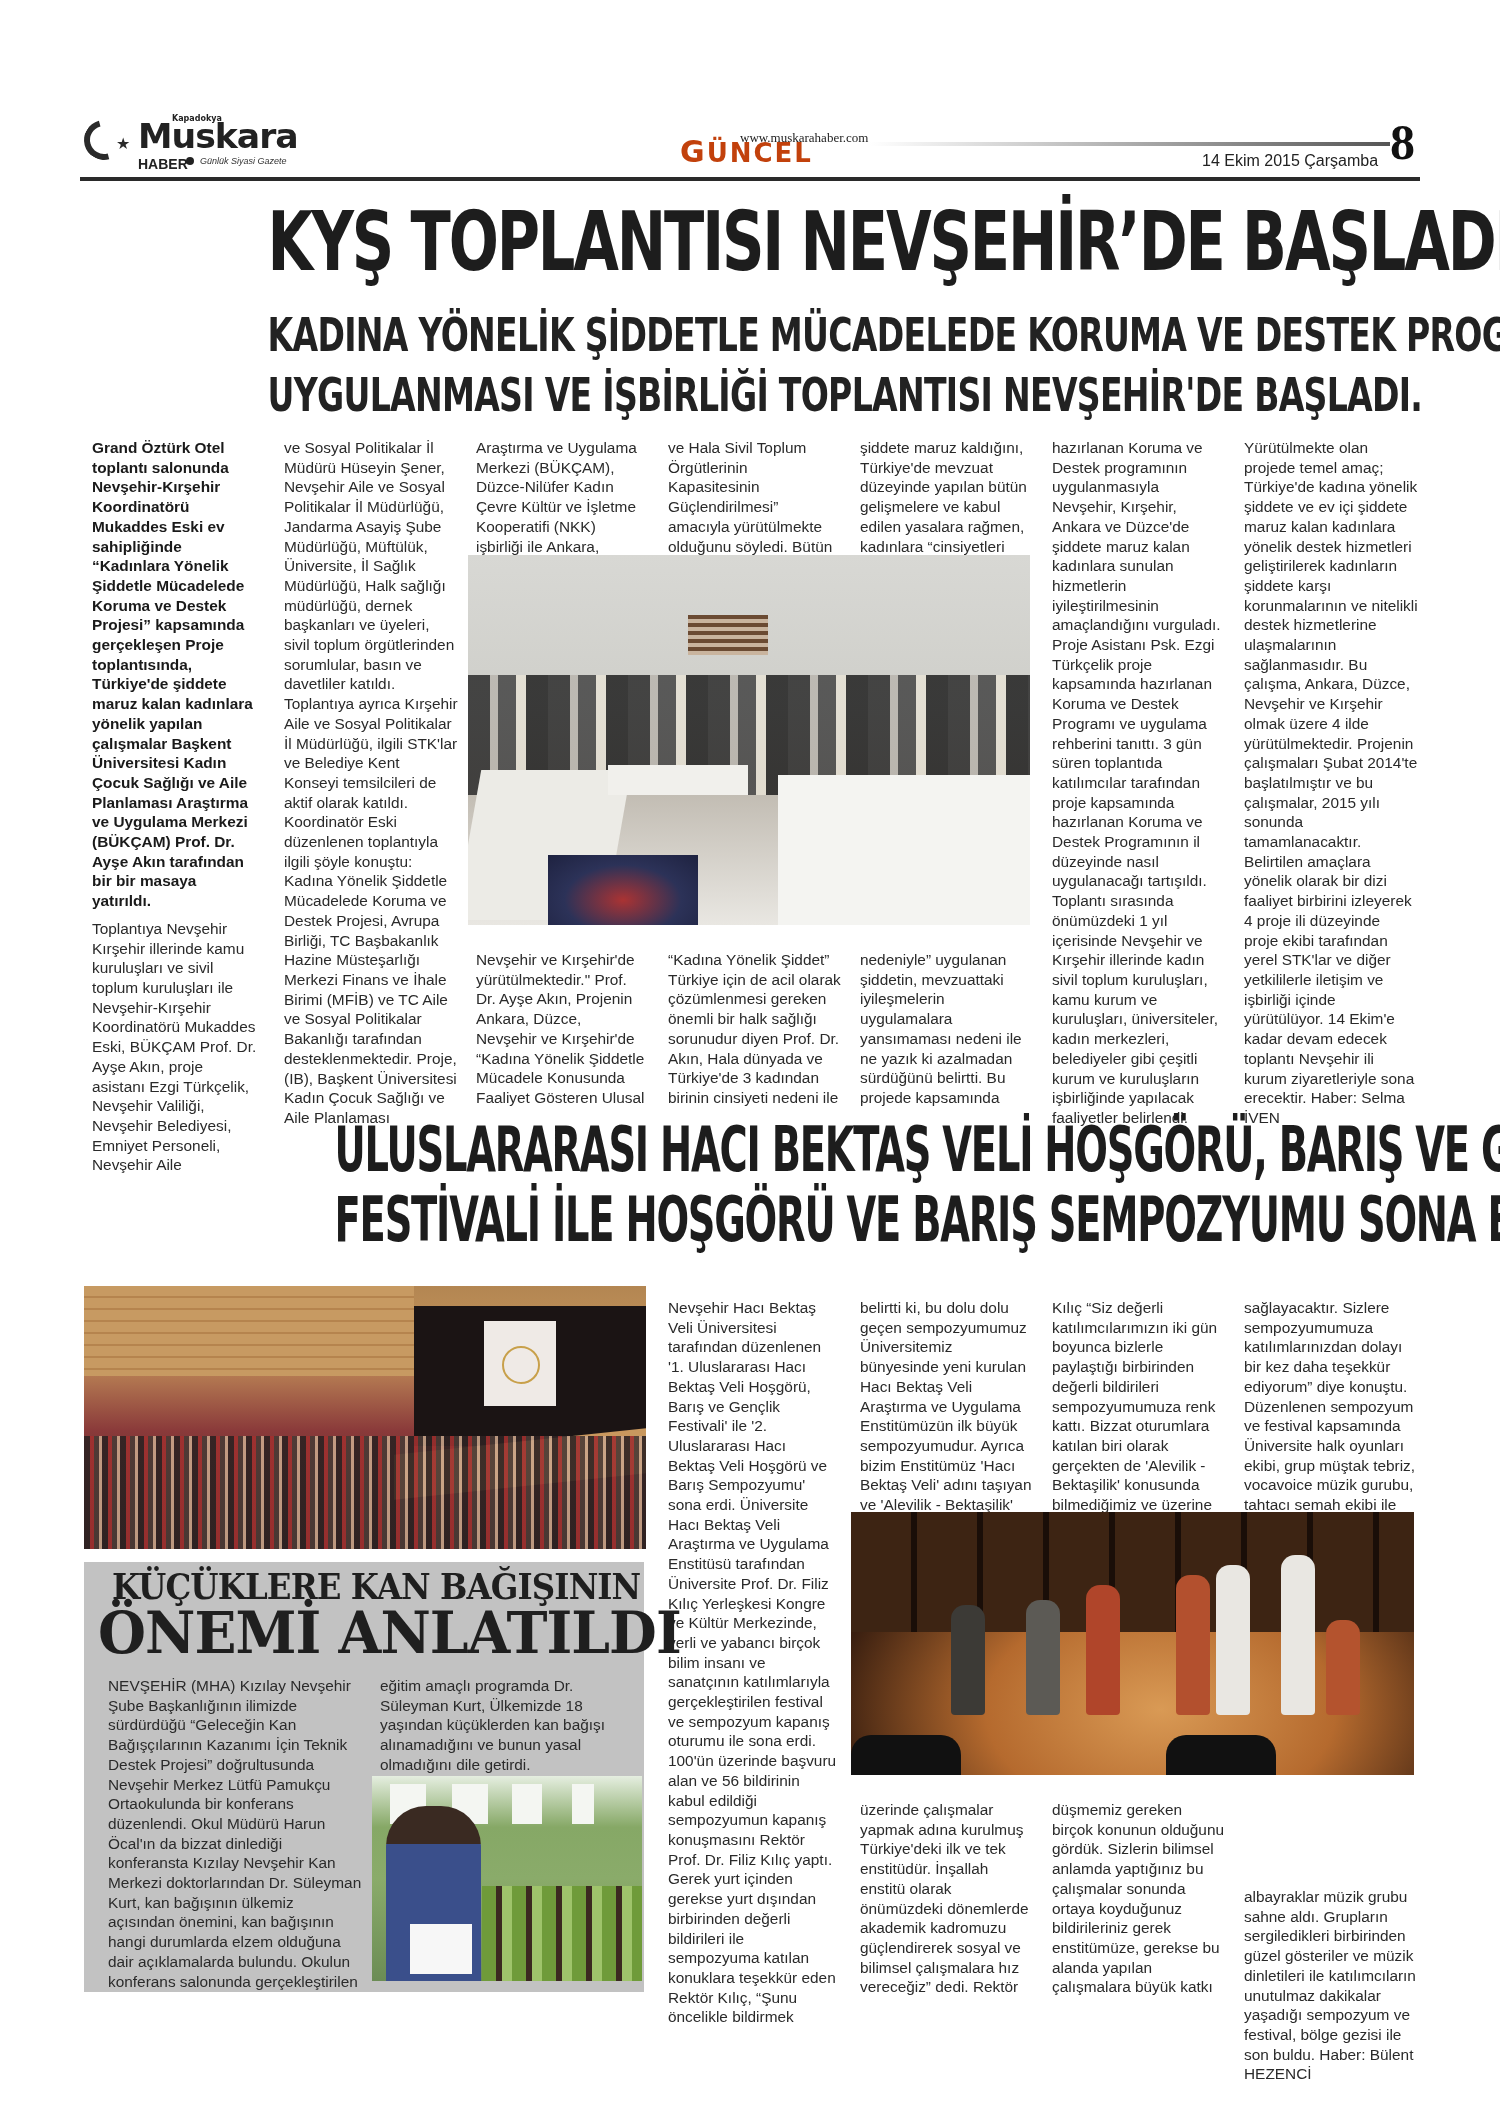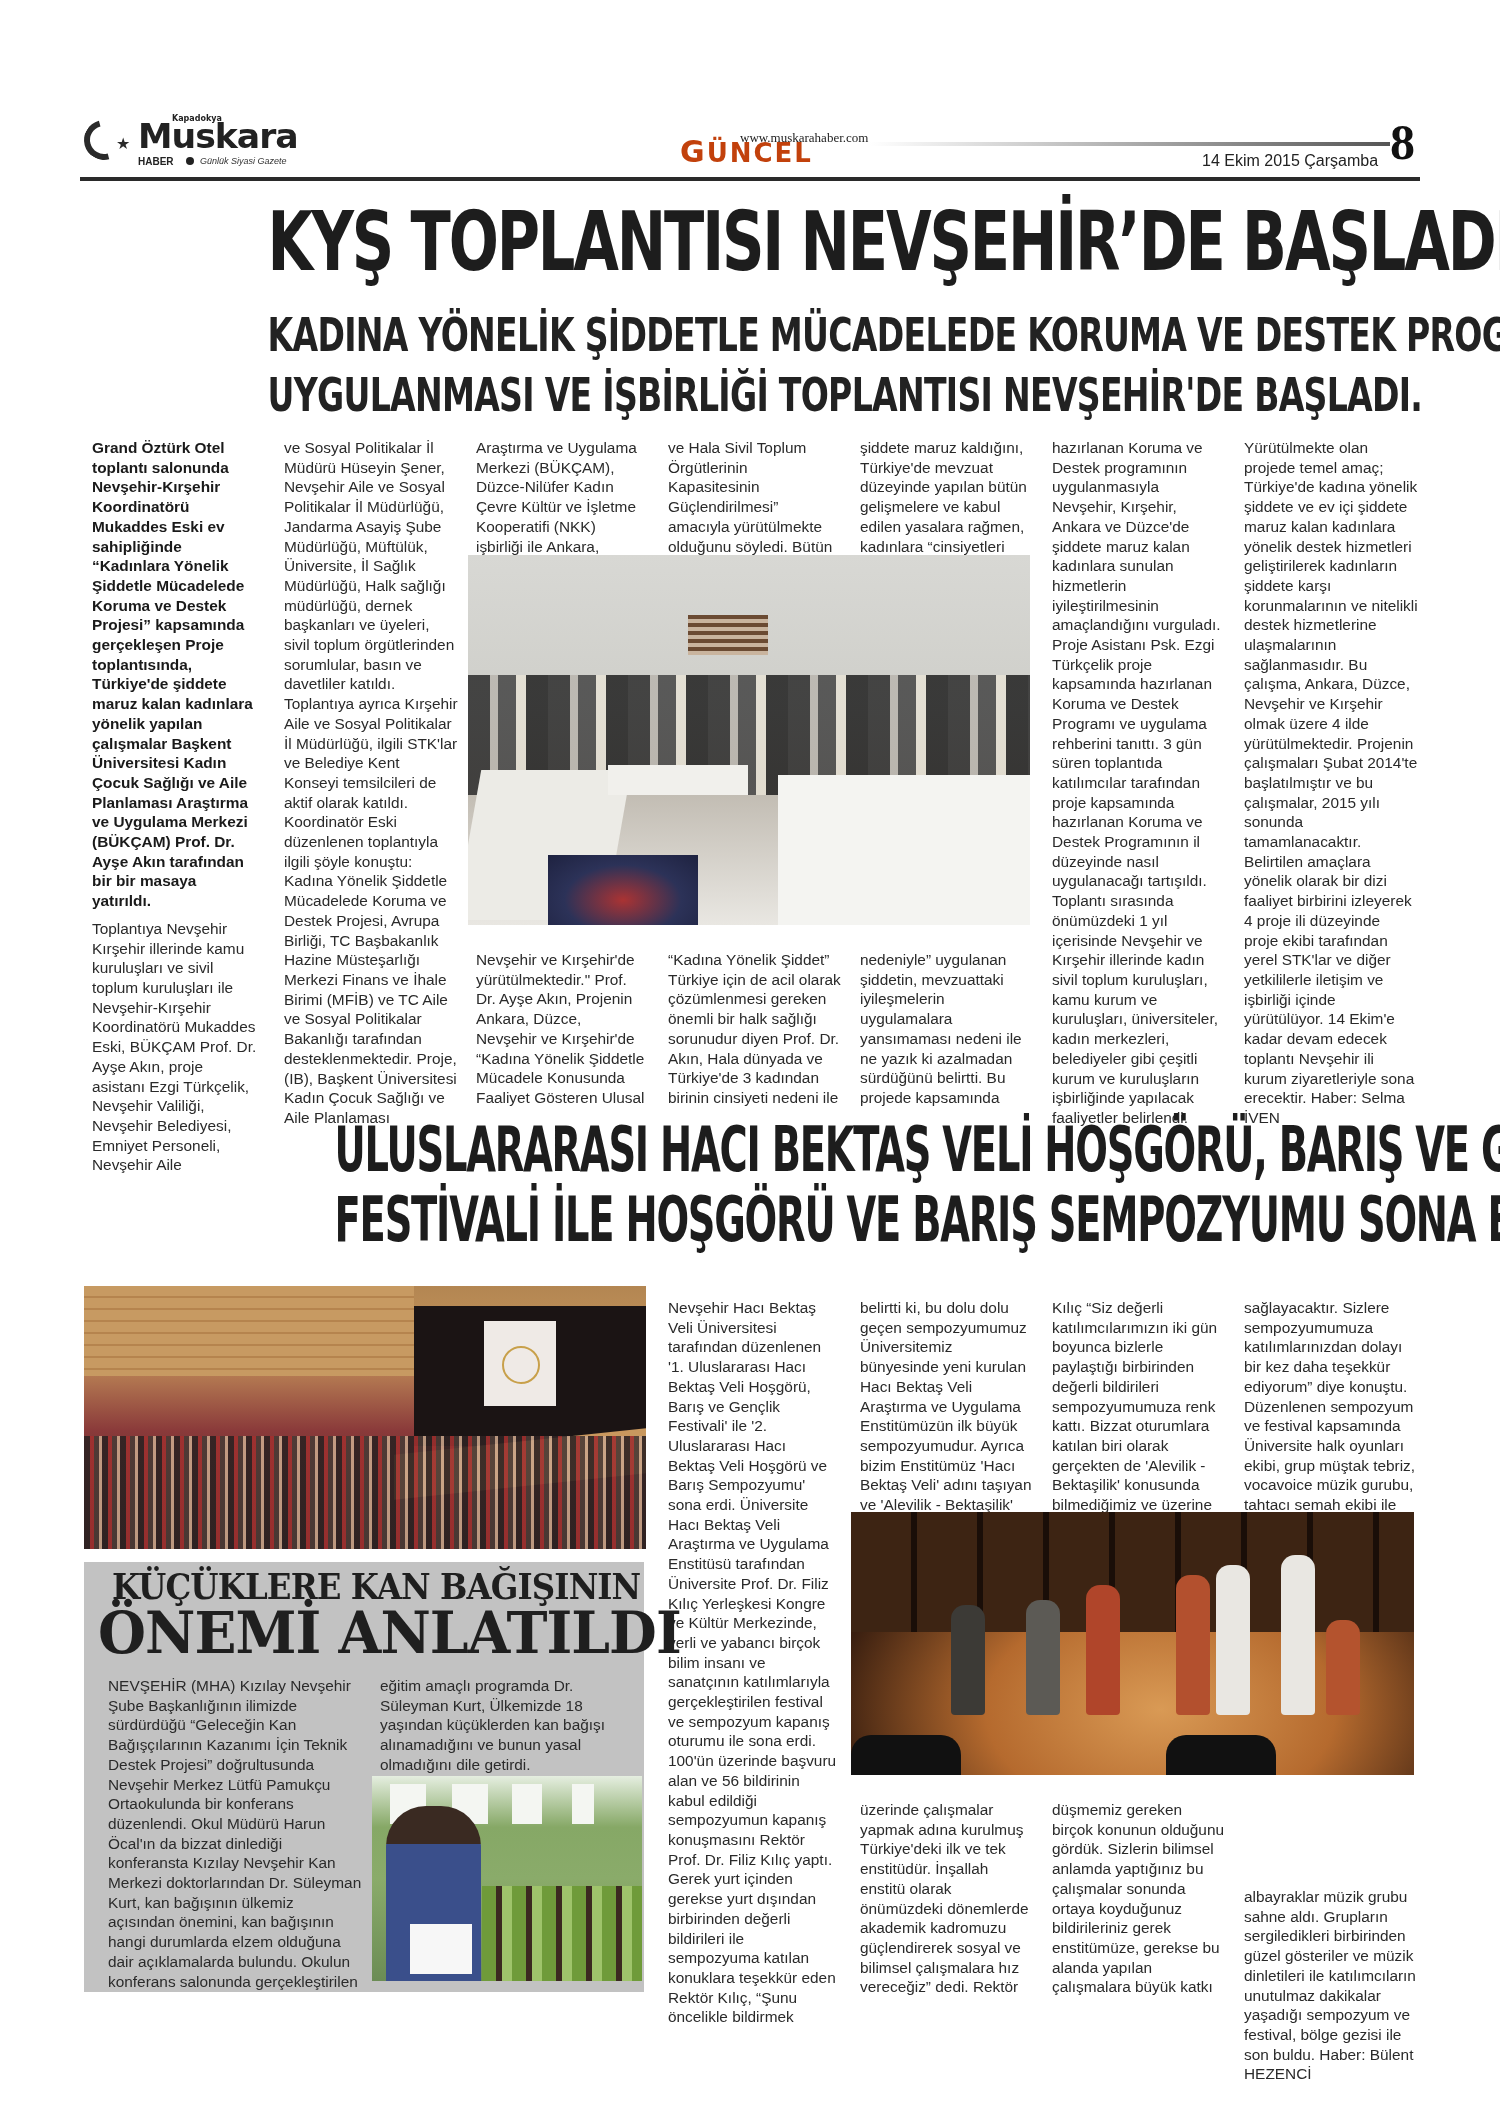--- a/index.html
+++ b/index.html
@@ -5,21 +5,21 @@
   html, body { margin:0; padding:0; background:#ffffff; }
   body { width:1500px; height:2110px; position:relative; overflow:hidden; font-family:"Liberation Sans", sans-serif; color:#1e1e1e; }
 
   
   .masthead { position:absolute; left:80px; top:112px; width:1340px; height:62px; }
   .logo { position:absolute; left:0; top:0; width:220px; height:60px; }
   .logo .crescent { position:absolute; left:4px; top:8px; width:40px; height:40px; border-radius:50%; border:6px solid #2a2a2a; border-right-color:transparent; border-top-color:transparent; transform:rotate(30deg); box-sizing:border-box; }
   .logo .star { position:absolute; left:36px; top:22px; font-size:16px; color:#2a2a2a; }
   .logo .kapadokya { position:absolute; left:92px; top:2px; font-family:"DejaVu Sans", sans-serif; font-size:8px; font-weight:bold; color:#222; }
   .logo .brand { position:absolute; left:58px; top:4px; font-family:"DejaVu Sans", sans-serif; font-size:34px; font-weight:900; letter-spacing:-1px; color:#222; transform:scaleX(1.02); transform-origin:left; }
-  .logo .haber { position:absolute; left:58px; top:44px; font-family:"Liberation Sans", sans-serif; font-size:10px; font-weight:bold; color:#222; }
+  .logo .haber { position:absolute; left:58px; top:44px; font-family:"Liberation Sans", sans-serif; font-size:14px; font-weight:bold; color:#222; }
   .logo .dot { position:absolute; left:106px; top:45px; width:8px; height:8px; border-radius:50%; background:#222; }
   .logo .tagline { position:absolute; left:120px; top:44px; font-family:Liberation Sans, sans-serif; font-style:italic; font-size:9px; color:#333; }
 
   .section-name { position:absolute; left:600px; top:22px; font-family:"DejaVu Sans", sans-serif; font-weight:bold; font-size:26px; letter-spacing:2px; color:#c2410c; }
   .section-name .big { font-size:30px; }
   .site-url { position:absolute; left:660px; top:18px; font-family:"Liberation Serif", serif; font-size:13px; color:#222; }
   .url-rule { position:absolute; left:790px; top:30px; width:520px; height:4px; background:linear-gradient(90deg,#ffffff 0%,#cfcfcf 30%,#555 100%); }
   .pub-date { position:absolute; left:1122px; top:40px; font-family:Liberation Sans, sans-serif; font-size:16px; color:#222; }
   .page-num { position:absolute; left:1310px; top:0; font-family:"Liberation Serif", serif; font-weight:bold; font-size:50px; line-height:60px; color:#111; }
   .mast-rule { position:absolute; left:80px; top:177px; width:1340px; height:4px; background:#2a2a2a; }

